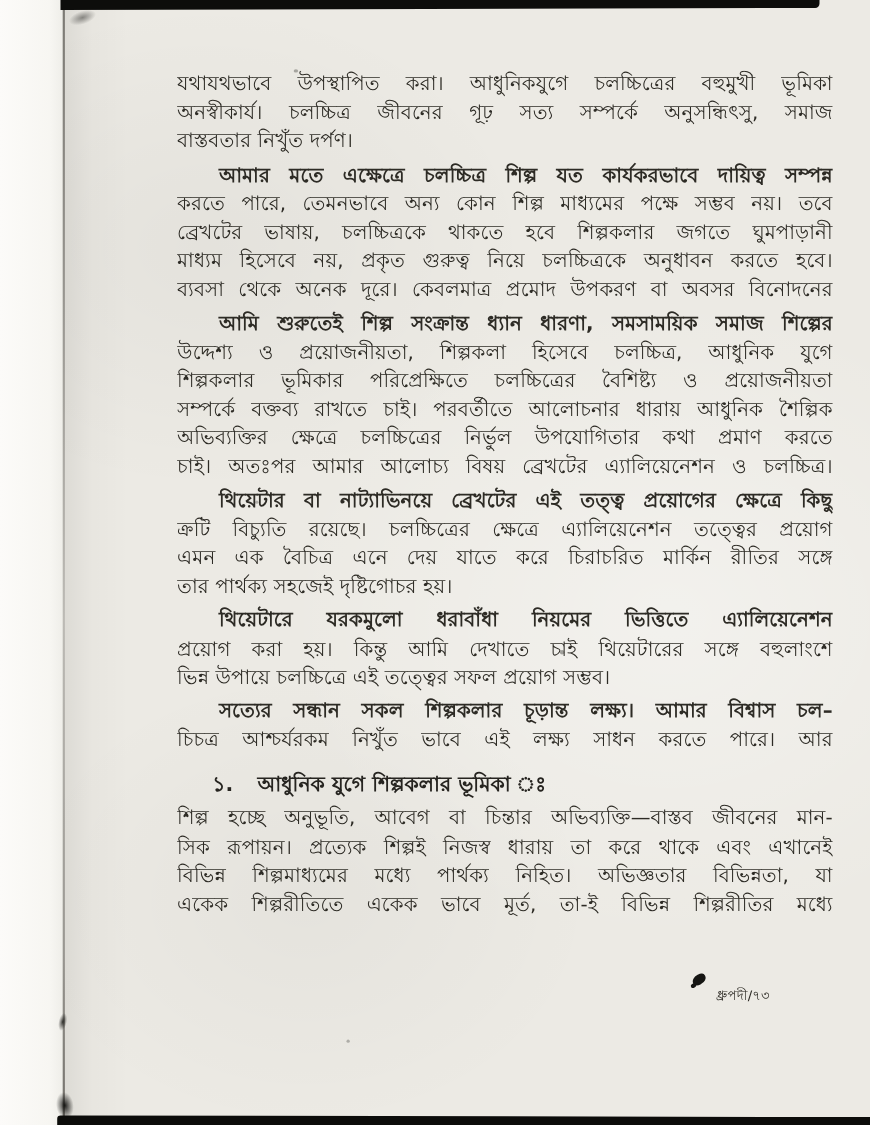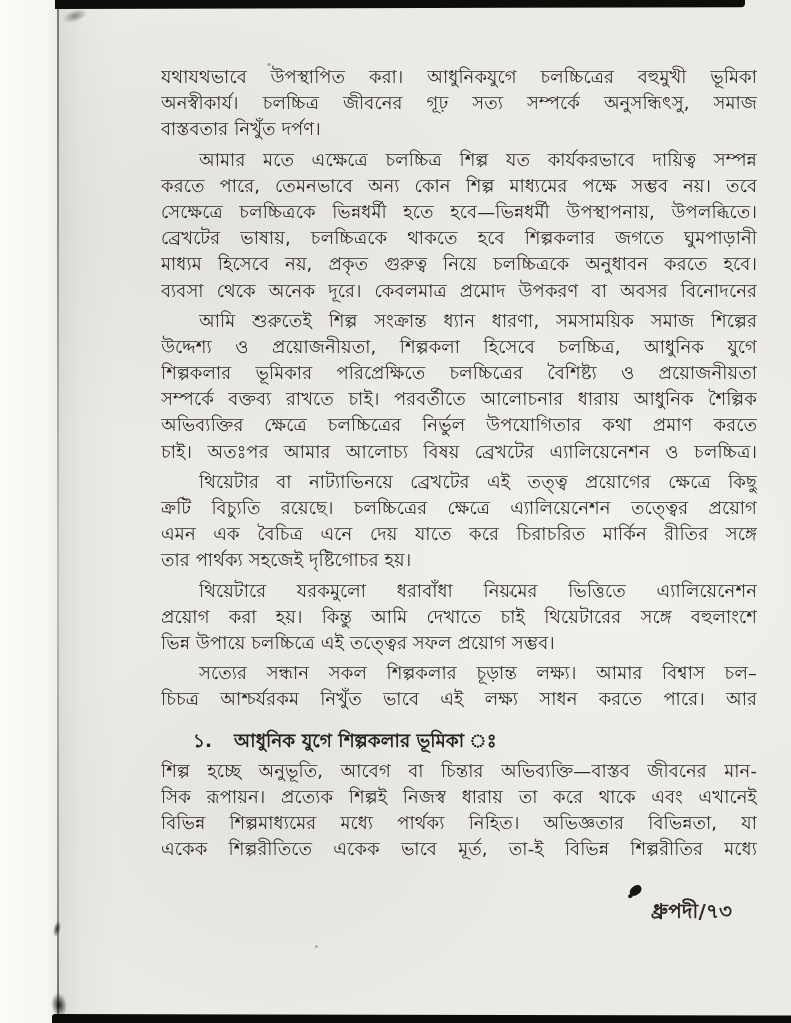--- a/index.html
+++ b/index.html
@@ -75,50 +75,49 @@
     color:#2d2b25;font-size:18px;line-height:26.2px;
     text-rendering:optimizeLegibility;
   }
   .para{margin:4px;}
   .line{
     height:26.2px;overflow:hidden;
     text-align:justify;text-align-last:justify;
     letter-spacing:0.1px;
   }
   .line.end{text-align-last:left;}
-  .line.indent{padding-left:38px;}
+  .line.indent{padding-left:38px;font-weight:bold;}
   .heading{
     margin:14px 0 2px 0;padding-left:36px;
     font-weight:bold;font-size:18.5px;line-height:27px;
     display:flex;gap:22px;color:#262420;
   }
   .footer{
     position:absolute;left:594px;top:896px;
-    font-size:20px;font-weight:bold;color:#2b2923;letter-spacing:0.2px;text-align:center;
+    font-size:12px;font-weight:normal;color:#2b2923;letter-spacing:0.2px;text-align:center;
   }
 </style>
 </head>
 <body>
 
 <div class="gutter"></div>
 
 <div class="page">
 
   <div class="textblock">
 
     <div class="para">
       <div class="line">যথাযথভাবে উপস্থাপিত করা।  আধুনিকযুগে চলচ্চিত্রের বহুমুখী ভূমিকা</div>
       <div class="line">অনস্বীকার্য।   চলচ্চিত্র জীবনের গূঢ় সত্য সম্পর্কে অনুসন্ধিৎসু, সমাজ</div>
       <div class="line end">বাস্তবতার নিখুঁত দর্পণ।</div>
     </div>
 
     <div class="para">
       <div class="line indent">আমার মতে এক্ষেত্রে চলচ্চিত্র শিল্প যত কার্যকরভাবে দায়িত্ব সম্পন্ন</div>
       <div class="line">করতে পারে, তেমনভাবে অন্য কোন শিল্প মাধ্যমের পক্ষে সম্ভব নয়।   তবে</div>
-      <div class="line">সেক্ষেত্রে চলচ্চিত্রকে ভিন্নধর্মী হতে হবে—ভিন্নধর্মী উপস্থাপনায়, উপলব্ধিতে।</div>
       <div class="line">ব্রেখটের ভাষায়, চলচ্চিত্রকে থাকতে হবে শিল্পকলার জগতে ঘুমপাড়ানী</div>
       <div class="line">মাধ্যম হিসেবে নয়, প্রকৃত গুরুত্ব নিয়ে চলচ্চিত্রকে অনুধাবন করতে হবে।</div>
       <div class="line">ব্যবসা থেকে অনেক দূরে।  কেবলমাত্র প্রমোদ উপকরণ বা অবসর বিনোদনের</div>
     </div>
 
     <div class="para">
       <div class="line indent">আমি শুরুতেই শিল্প সংক্রান্ত ধ্যান ধারণা, সমসাময়িক সমাজ শিল্পের</div>
       <div class="line">উদ্দেশ্য ও প্রয়োজনীয়তা, শিল্পকলা হিসেবে চলচ্চিত্র, আধুনিক যুগে</div>
       <div class="line">শিল্পকলার ভূমিকার পরিপ্রেক্ষিতে চলচ্চিত্রের বৈশিষ্ট্য ও প্রয়োজনীয়তা</div>
       <div class="line">সম্পর্কে বক্তব্য রাখতে চাই।   পরবর্তীতে আলোচনার ধারায় আধুনিক শৈল্পিক</div>

